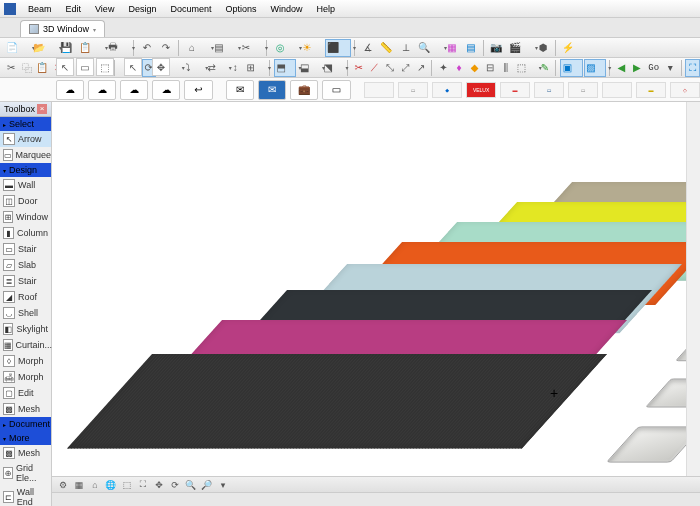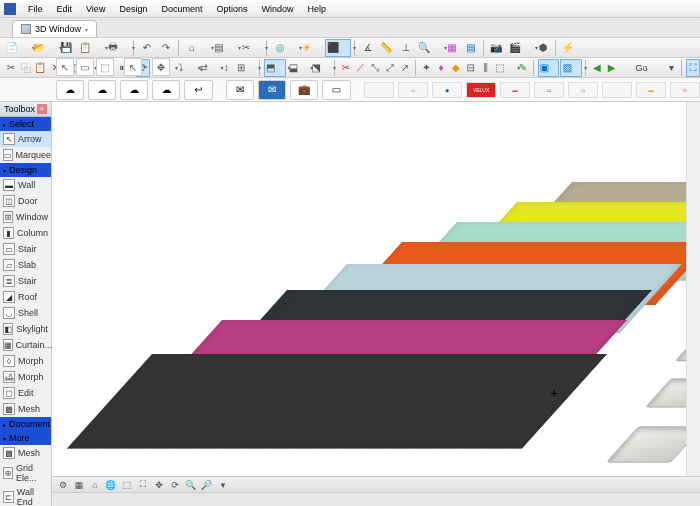--- a/index.html
+++ b/index.html
@@ -4,32 +4,32 @@
 <style>
 * { margin:0; padding:0; box-sizing:border-box; font-family:Tahoma,Arial,sans-serif; font-size:9px; }
 body { width:700px; height:506px; background:#f0f0f0; overflow:hidden; position:relative; }
 
 
 .menubar { height:18px; background:linear-gradient(#fefefe,#e8e8e8); border-bottom:1px solid #ccc; display:flex; align-items:center; padding-left:4px; gap:2px; }
 .menubar .mlogo { width:12px; height:12px; background:#2a5caa; margin-right:4px; }
 .menubar span { padding:2px 6px; cursor:default; }
 
 
-.doctab { height:20px; background:#e8e8e8; border-bottom:1px solid #ccc; display:flex; align-items:flex-end; padding-left:12px; }
+.doctab { height:20px; background:#e8e8e8; border-bottom:1px solid #ccc; display:flex; align-items:flex-end; padding-left:20px; }
 .tab { background:#fff; border:1px solid #bbb; border-bottom:none; border-radius:4px 4px 0 0; padding:3px 8px; display:flex; align-items:center; gap:4px; font-size:9px; }
 .tab .cube { width:10px; height:10px; border:1px solid #888; background:linear-gradient(135deg,#cde,#abc); }
 
 
 .tbar { height:20px; background:linear-gradient(#fafafa,#e6e6e6); border-bottom:1px solid #ccc; display:flex; align-items:center; padding-left:4px; gap:1px; }
 .tbtn { width:18px; height:18px; border:1px solid transparent; display:flex; align-items:center; justify-content:center; font-size:10px; color:#555; position:relative; }
 .tbtn.active { background:#cce4f7; border-color:#7ab0e0; }
 .tbtn .dd { position:absolute; right:-6px; font-size:6px; color:#666; }
 .tbtn.wdd { width:26px; padding-right:8px;}
 .sep { width:2px; height:16px; border-left:1px solid #bbb; margin:0 2px; }
-.tgo { font-size:9px; color:#333; margin:0 16px;}
+.tgo { font-size:9px; color:#333; margin:0 3px;font-family:Liberation Mono, monospace;}
 
 
 .pbar { height:24px; background:#fafafa; border-bottom:1px solid #ccc; display:flex; align-items:center; padding-left:56px; gap:4px; }
 .pbtn { width:30px; height:20px; border:1px solid #ccc; background:#fff; border-radius:2px; display:flex; align-items:center; justify-content:center; font-size:10px; }
 .pbrand { width:32px; height:16px; border:1px solid #ddd; background:#f5f5f5; font-size:5px; display:flex; align-items:center; justify-content:center; color:#888; overflow:hidden; }
 
 
 .toolbox { position:absolute; left:0; top:102px; width:52px; bottom:0; background:#f0f0f0; border-right:1px solid #ccc; }
 .toolbox .hdr { background:linear-gradient(#e6ecf5,#d0d8e4); padding:2px 4px; font-size:8px; display:flex; justify-content:space-between; border-bottom:1px solid #bbb; }
 .toolbox .hdr .x { width:10px; height:10px; background:#e08080; color:#fff; text-align:center; line-height:10px; font-size:8px; }
@@ -50,21 +50,21 @@
 .sink { position:absolute; transform:skewX(-42deg) scaleY(0.55); border:1px solid #999; background:linear-gradient(145deg,#f2f2f0,#c8c8c4); box-shadow:inset 2px 4px 6px rgba(0,0,0,.25), inset -1px -1px 3px rgba(255,255,255,.6); border-radius:3px; }
 .sink.bigger { border-radius:4px; }
 .scrollbar-v { position:absolute; right:0; top:0; bottom:16px; width:14px; background:#f0f0f0; border-left:1px solid #ddd;}
 .statusbar { position:absolute; left:52px; right:0; bottom:0; height:14px; background:#e8e8e8; border-top:1px solid #ccc;}
 </style>
 </head>
 <body>
 
 <div class="menubar">
   <div class="mlogo"></div>
-  <span>File</span>
+  <span>Beam</span>
   <span>Edit</span>
   <span>View</span>
   <span>Design</span>
   <span>Document</span>
   <span>Options</span>
   <span>Window</span>
   <span>Help</span>
 </div>
 
 <div class="doctab">

